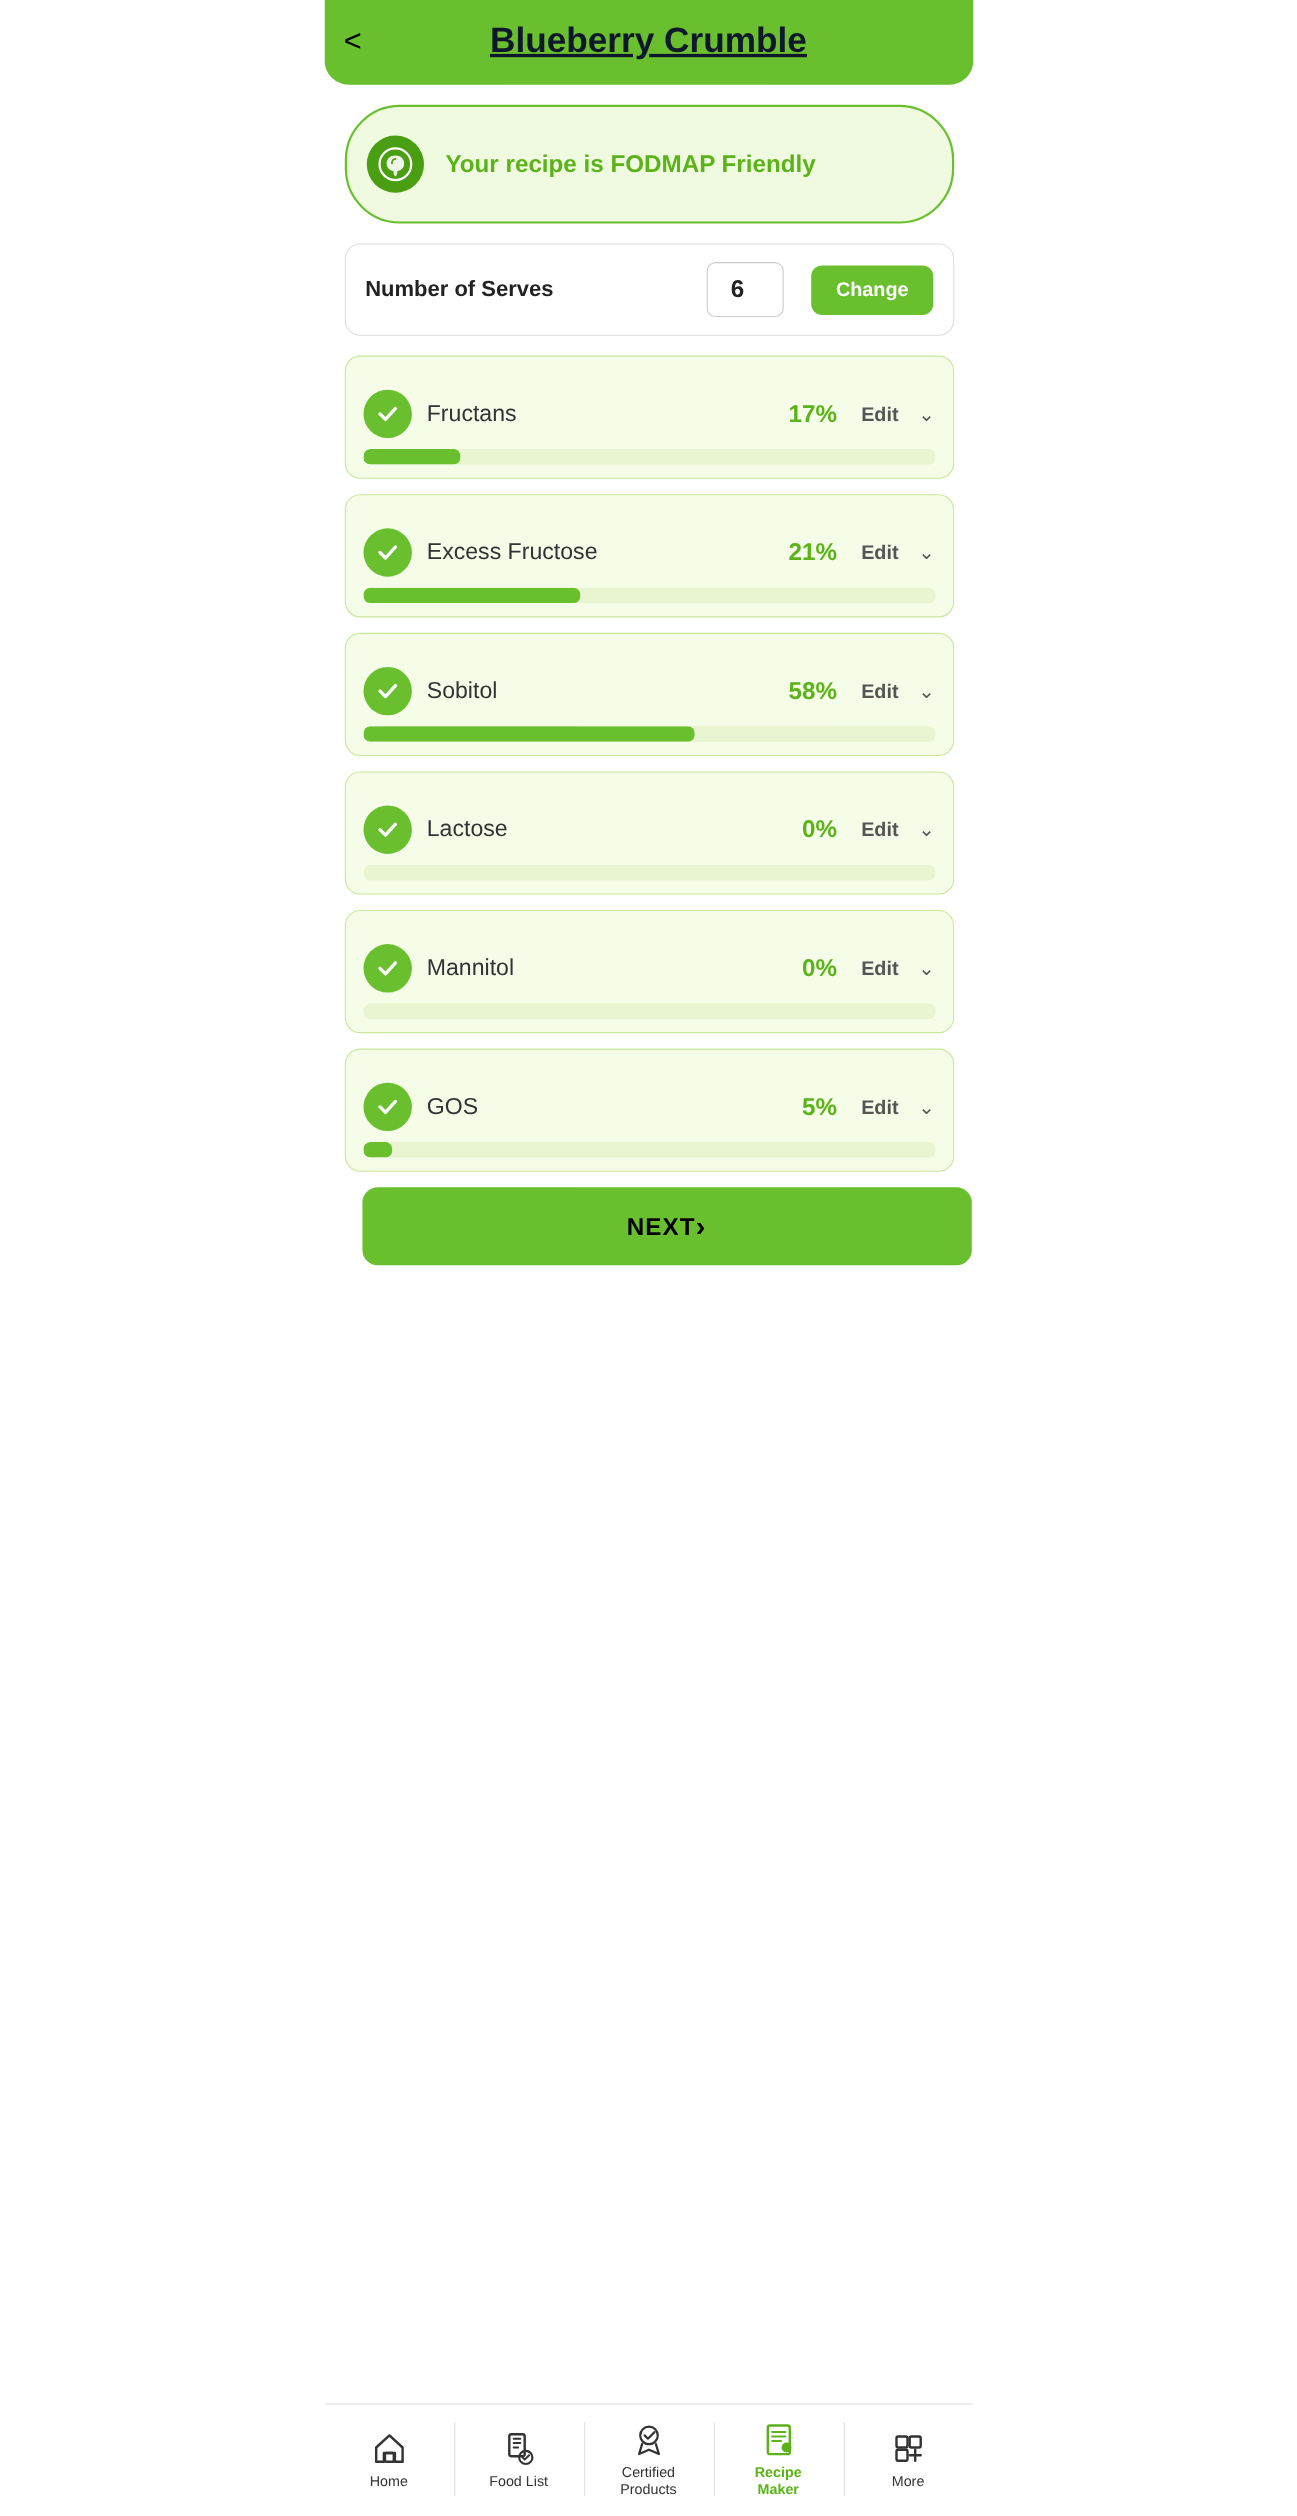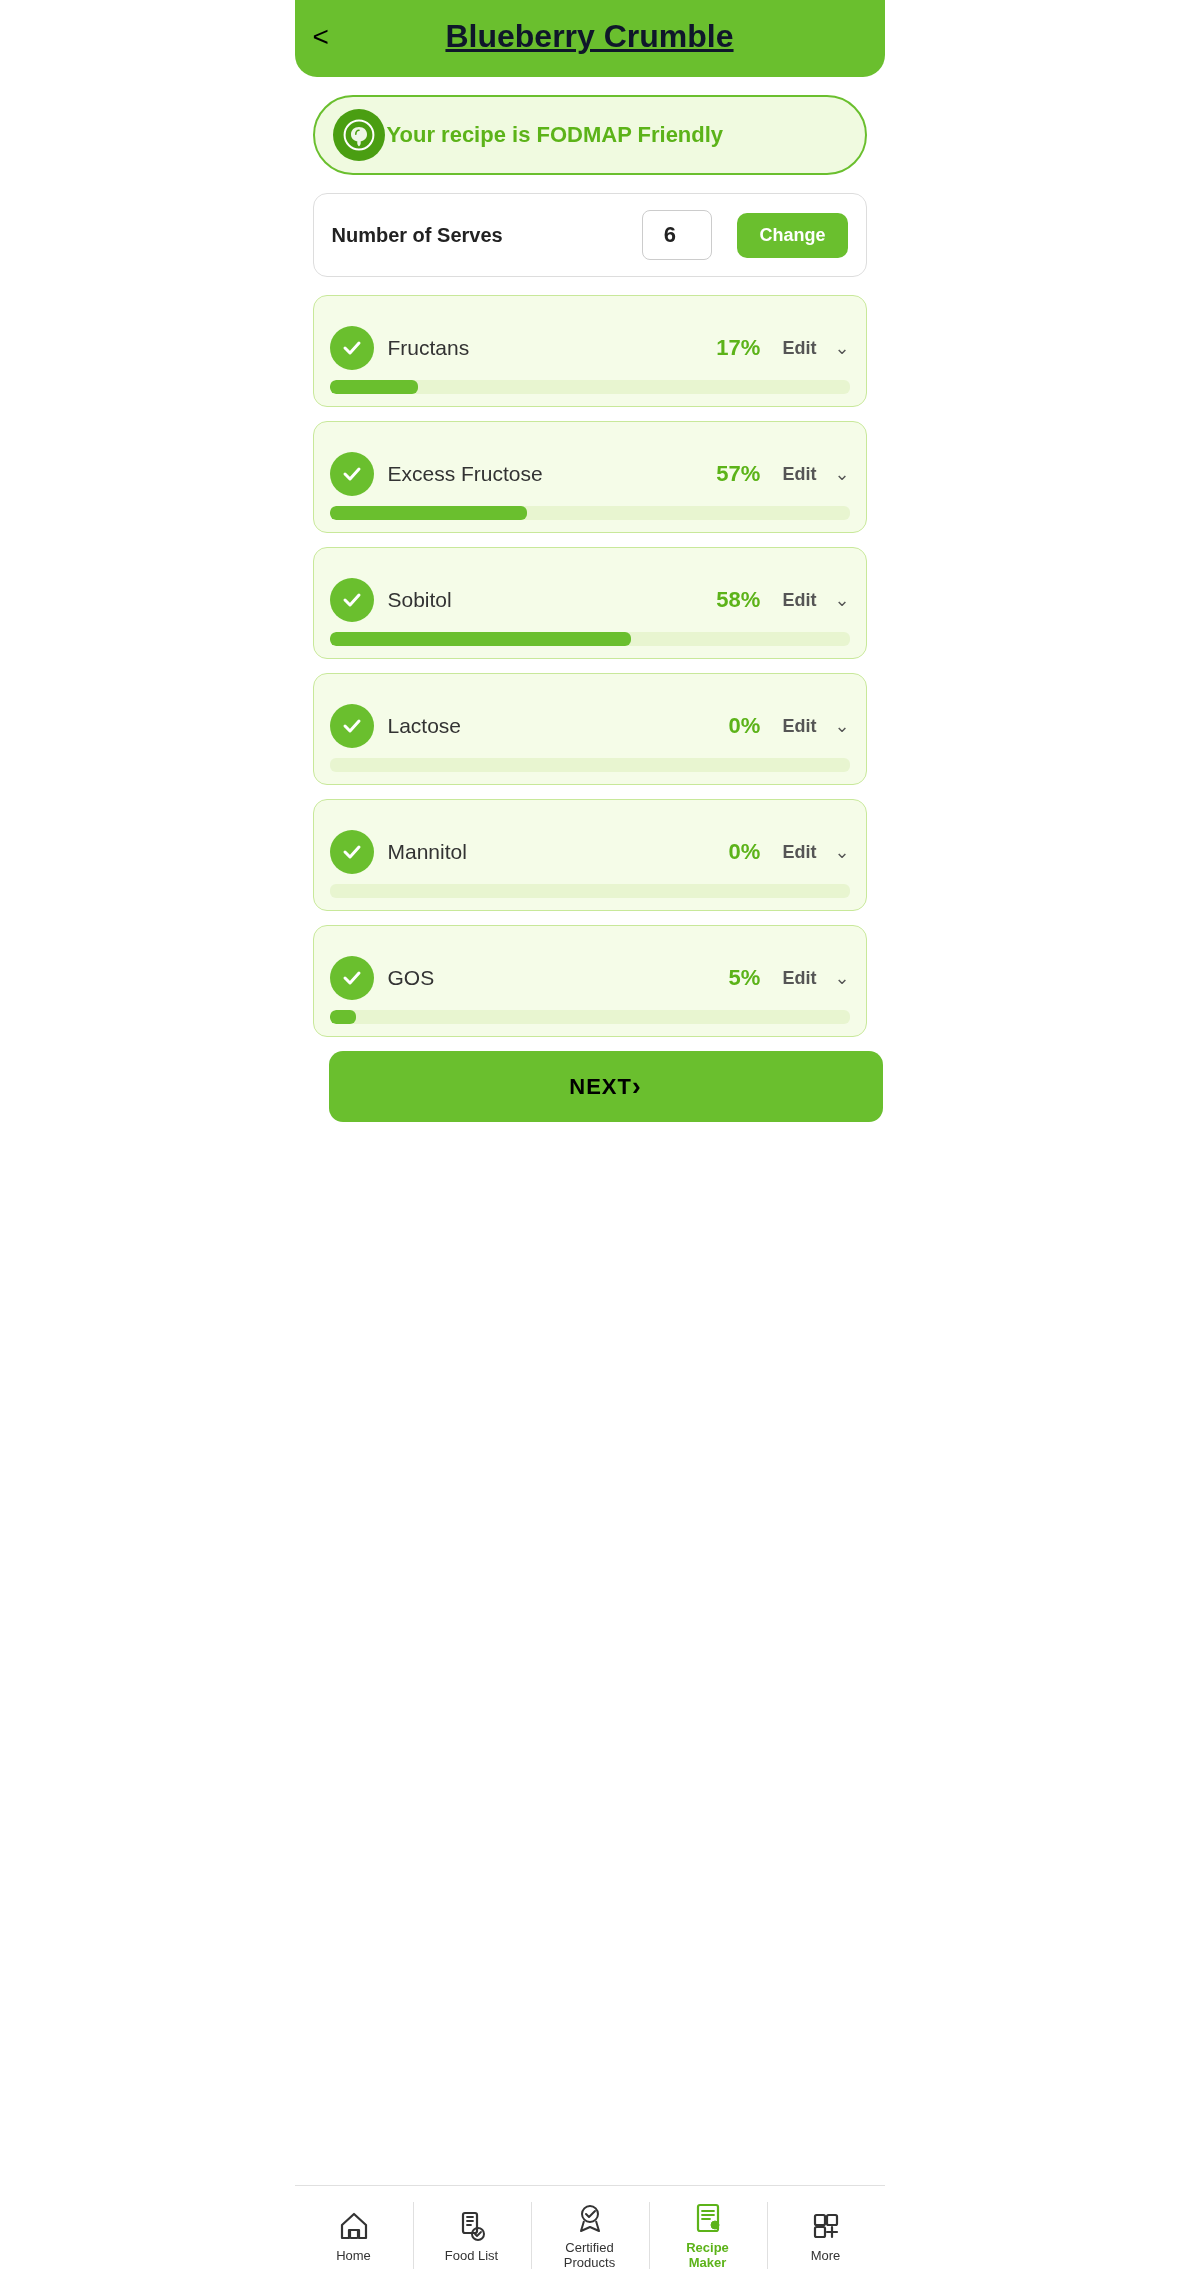--- a/index.html
+++ b/index.html
@@ -48,23 +48,23 @@
       overflow-y: auto;
     }
 
     
     .fodmap-banner {
       display: flex;
       align-items: center;
       background: #f0fae0;
       border: 2px solid #6abf2e;
       border-radius: 50px;
-      padding: 12px 18px;
+      padding: 26px 18px;
       margin-bottom: 18px;
-      gap: 2px;
+      gap: 20px;
     }
     .fodmap-icon {
       width: 52px;
       height: 52px;
       background: #4a9e12;
       border-radius: 50%;
       display: flex;
       align-items: center;
       justify-content: center;
       flex-shrink: 0;
@@ -303,21 +303,21 @@
       </div>
     </div>
       <div class="fodmap-item">
       <div class="fodmap-item-header">
         <div class="check-circle">
           <svg viewBox="0 0 24 24" fill="none">
             <path d="M5 12L10 17L19 7" stroke="#fff" stroke-width="3" stroke-linecap="round" stroke-linejoin="round"></path>
           </svg>
         </div>
         <span class="item-name">Excess Fructose</span>
-        <span class="item-percent">57%</span>
+        <span class="item-percent">21%</span>
         <span class="item-edit">Edit</span>
         <span class="item-chevron">⌄</span>
       </div>
       <div class="progress-bar-bg">
         <div class="progress-bar-fill" style="width: 38%"></div>
       </div>
     </div>
       <div class="fodmap-item">
       <div class="fodmap-item-header">
         <div class="check-circle">

